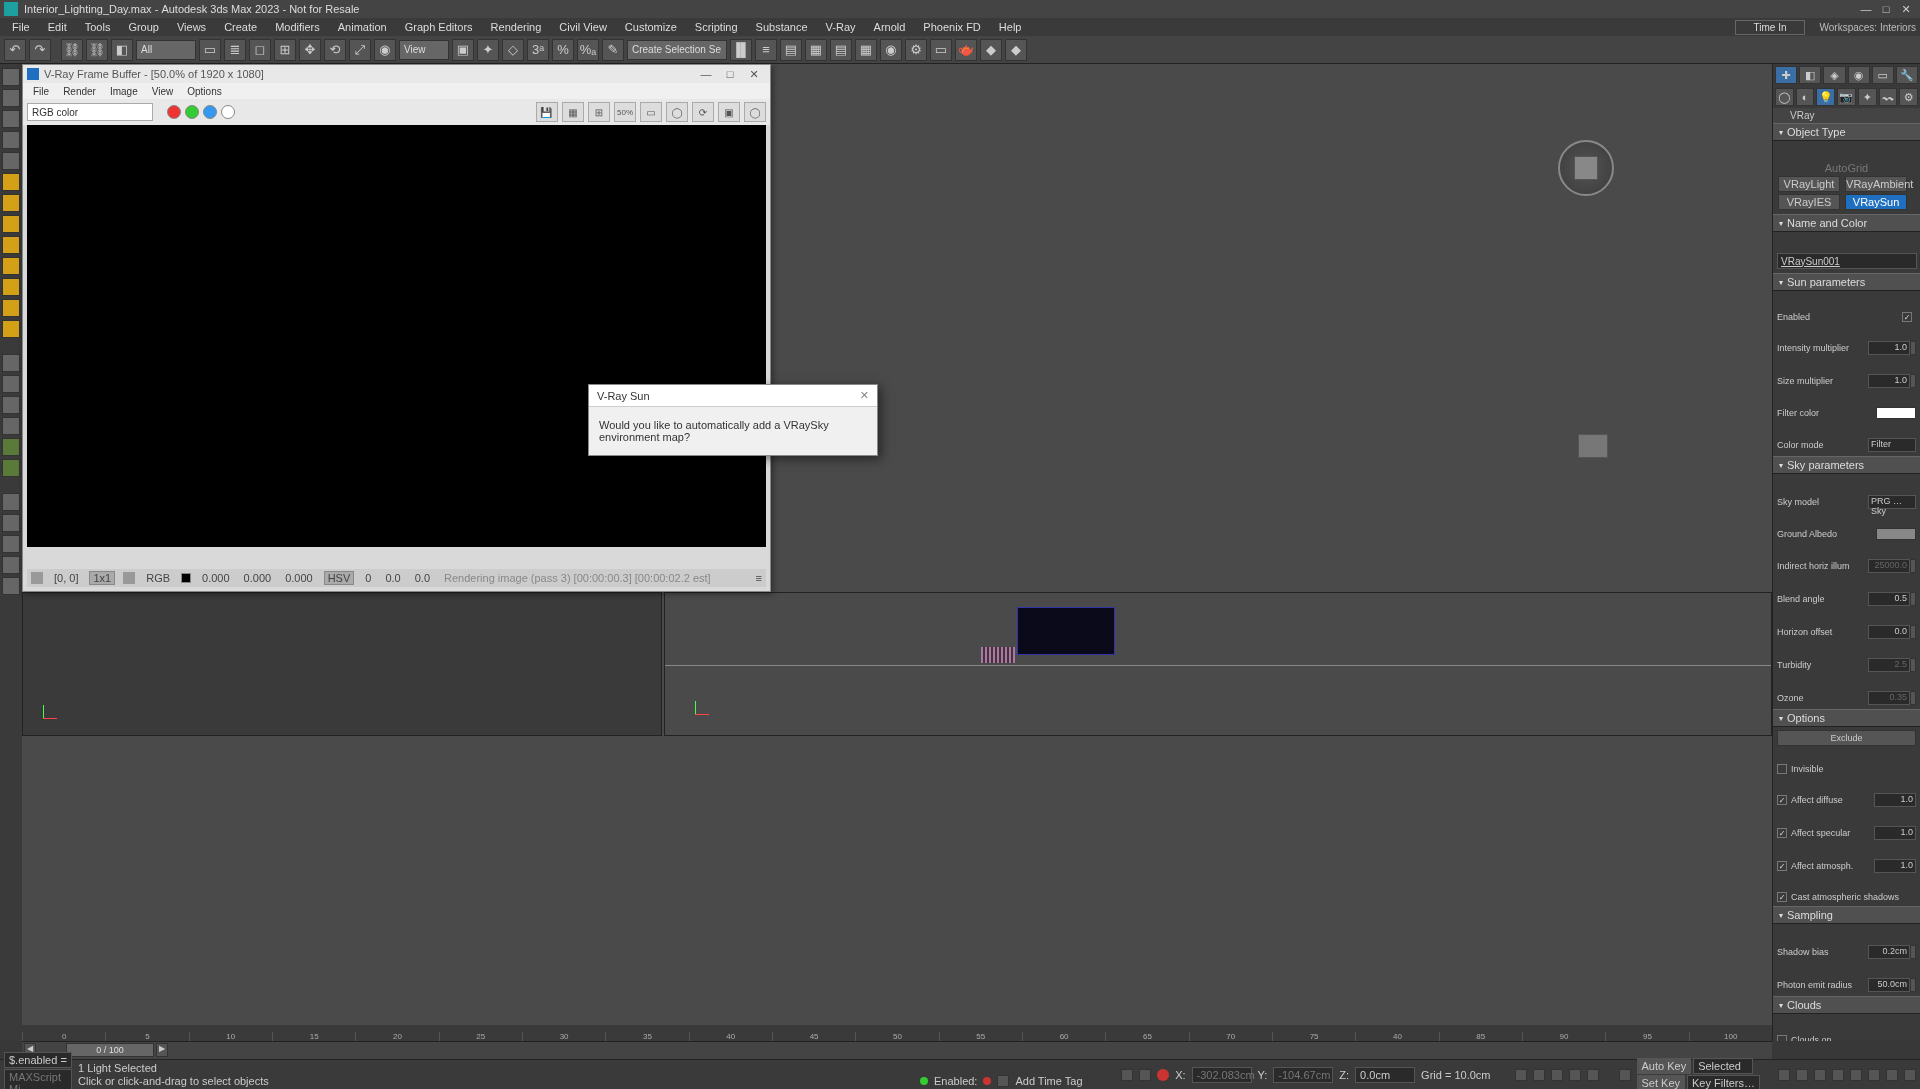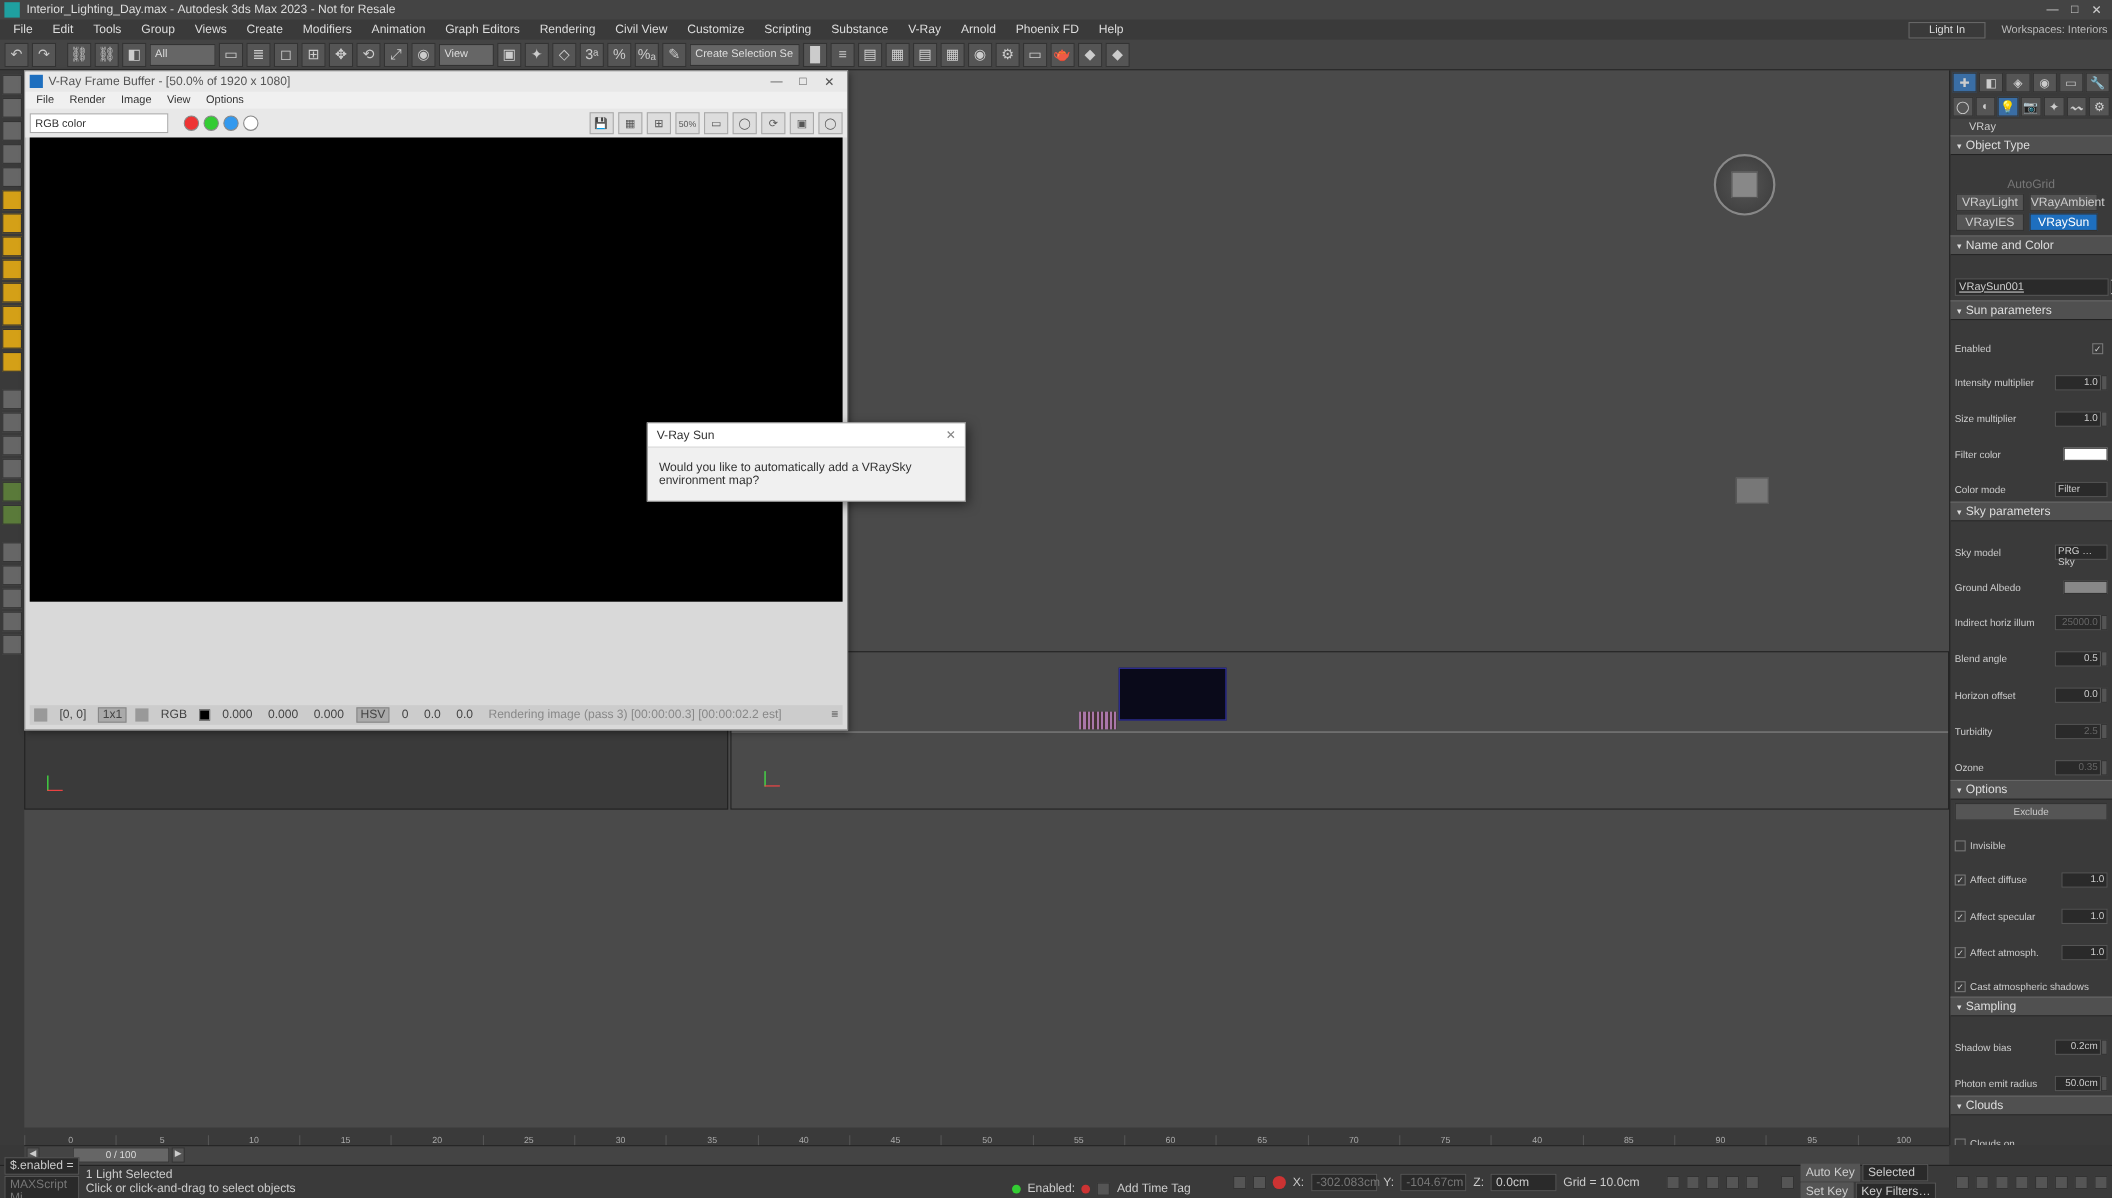--- a/index.html
+++ b/index.html
@@ -48,21 +48,21 @@
 .prow .plabel { flex: 1; color: #ccc; font-size: 9px; }
 .prow .pval { width: 42px; height: 14px; background: #2a2a2a; border: 1px solid #555; text-align: right; padding: 0 2px; font-size: 9px; color: #ccc; }
 .prow .pspin { width: 6px; height: 14px; background: #555; border: 1px solid #333; }
 .pchk { width: 10px; height: 10px; border: 1px solid #777; margin-right: 4px; display: inline-flex; align-items: center; justify-content: center; font-size: 8px; }
 .pchk.on::after { content: "✓"; color: #ddd; }
 .pcolor { width: 40px; height: 12px; background: #fff; border: 1px solid #333; }
 .nameinput { flex: 1; height: 16px; background: #2a2a2a; border: 1px solid #555; color: #ccc; font-size: 10px; padding: 0 3px; text-decoration: underline; }
 .excludebtn { width: 100%; height: 16px; background: #555; border: 1px solid #333; text-align: center; font-size: 9px; color: #ccc; line-height: 14px; }
 
 
-.vfb { position: absolute; left: 22px; top: 64px; width: 749px; height: 600px; background: #d9d9d9; border: 1px solid #888; box-shadow: 2px 2px 6px rgba(0,0,0,0.4); }
+.vfb { position: absolute; left: 22px; top: 64px; width: 749px; height: 528px; background: #d9d9d9; border: 1px solid #888; box-shadow: 2px 2px 6px rgba(0,0,0,0.4); }
 .vfbtitle { height: 18px; background: #e8e8e8; display: flex; align-items: center; padding: 0 4px; color: #555; font-size: 10px; }
 .vfbtitle .spacer { flex: 1; }
 .vfbtitle .wbtn { width: 24px; text-align: center; color: #555; }
 .vfbmenu { height: 16px; background: #f0f0f0; display: flex; gap: 2px; padding: 0 4px; align-items: center; }
 .vfbmenu .mi { padding: 0 6px; color: #333; font-size: 10px; }
 .vfbtoolbar { height: 26px; background: #e8e8e8; display: flex; align-items: center; padding: 0 4px; gap: 4px; }
 .vfbsel { width: 126px; height: 18px; background: #fff; border: 1px solid #aaa; font-size: 10px; color: #333; padding: 0 4px; display: flex; align-items: center; }
 .vfbch { width: 14px; height: 14px; border-radius: 50%; border: 1px solid #888; }
 .vfbtbtn { width: 22px; height: 20px; background: #ddd; border: 1px solid #aaa; display: inline-flex; align-items: center; justify-content: center; font-size: 10px; color: #555; }
 .vfbrender { position: absolute; left: 4px; top: 60px; right: 4px; height: 422px; background: #000; }
@@ -132,21 +132,21 @@
   <span class="mi">Rendering</span>
   <span class="mi">Civil View</span>
   <span class="mi">Customize</span>
   <span class="mi">Scripting</span>
   <span class="mi">Substance</span>
   <span class="mi">V-Ray</span>
   <span class="mi">Arnold</span>
   <span class="mi">Phoenix FD</span>
   <span class="mi">Help</span>
   <span class="spacer"></span>
-  <span class="signin">Light In</span>
+  <span class="signin">Time In</span>
   <span class="wslabel">Workspaces: Interiors</span>
 </div>
 
 <div class="maintoolbar">
   <span class="tbtn">↶</span>
   <span class="tbtn">↷</span>
   <span class="tsep"></span>
   <span class="tbtn">⛓</span>
   <span class="tbtn">⛓</span>
   <span class="tbtn">◧</span>

